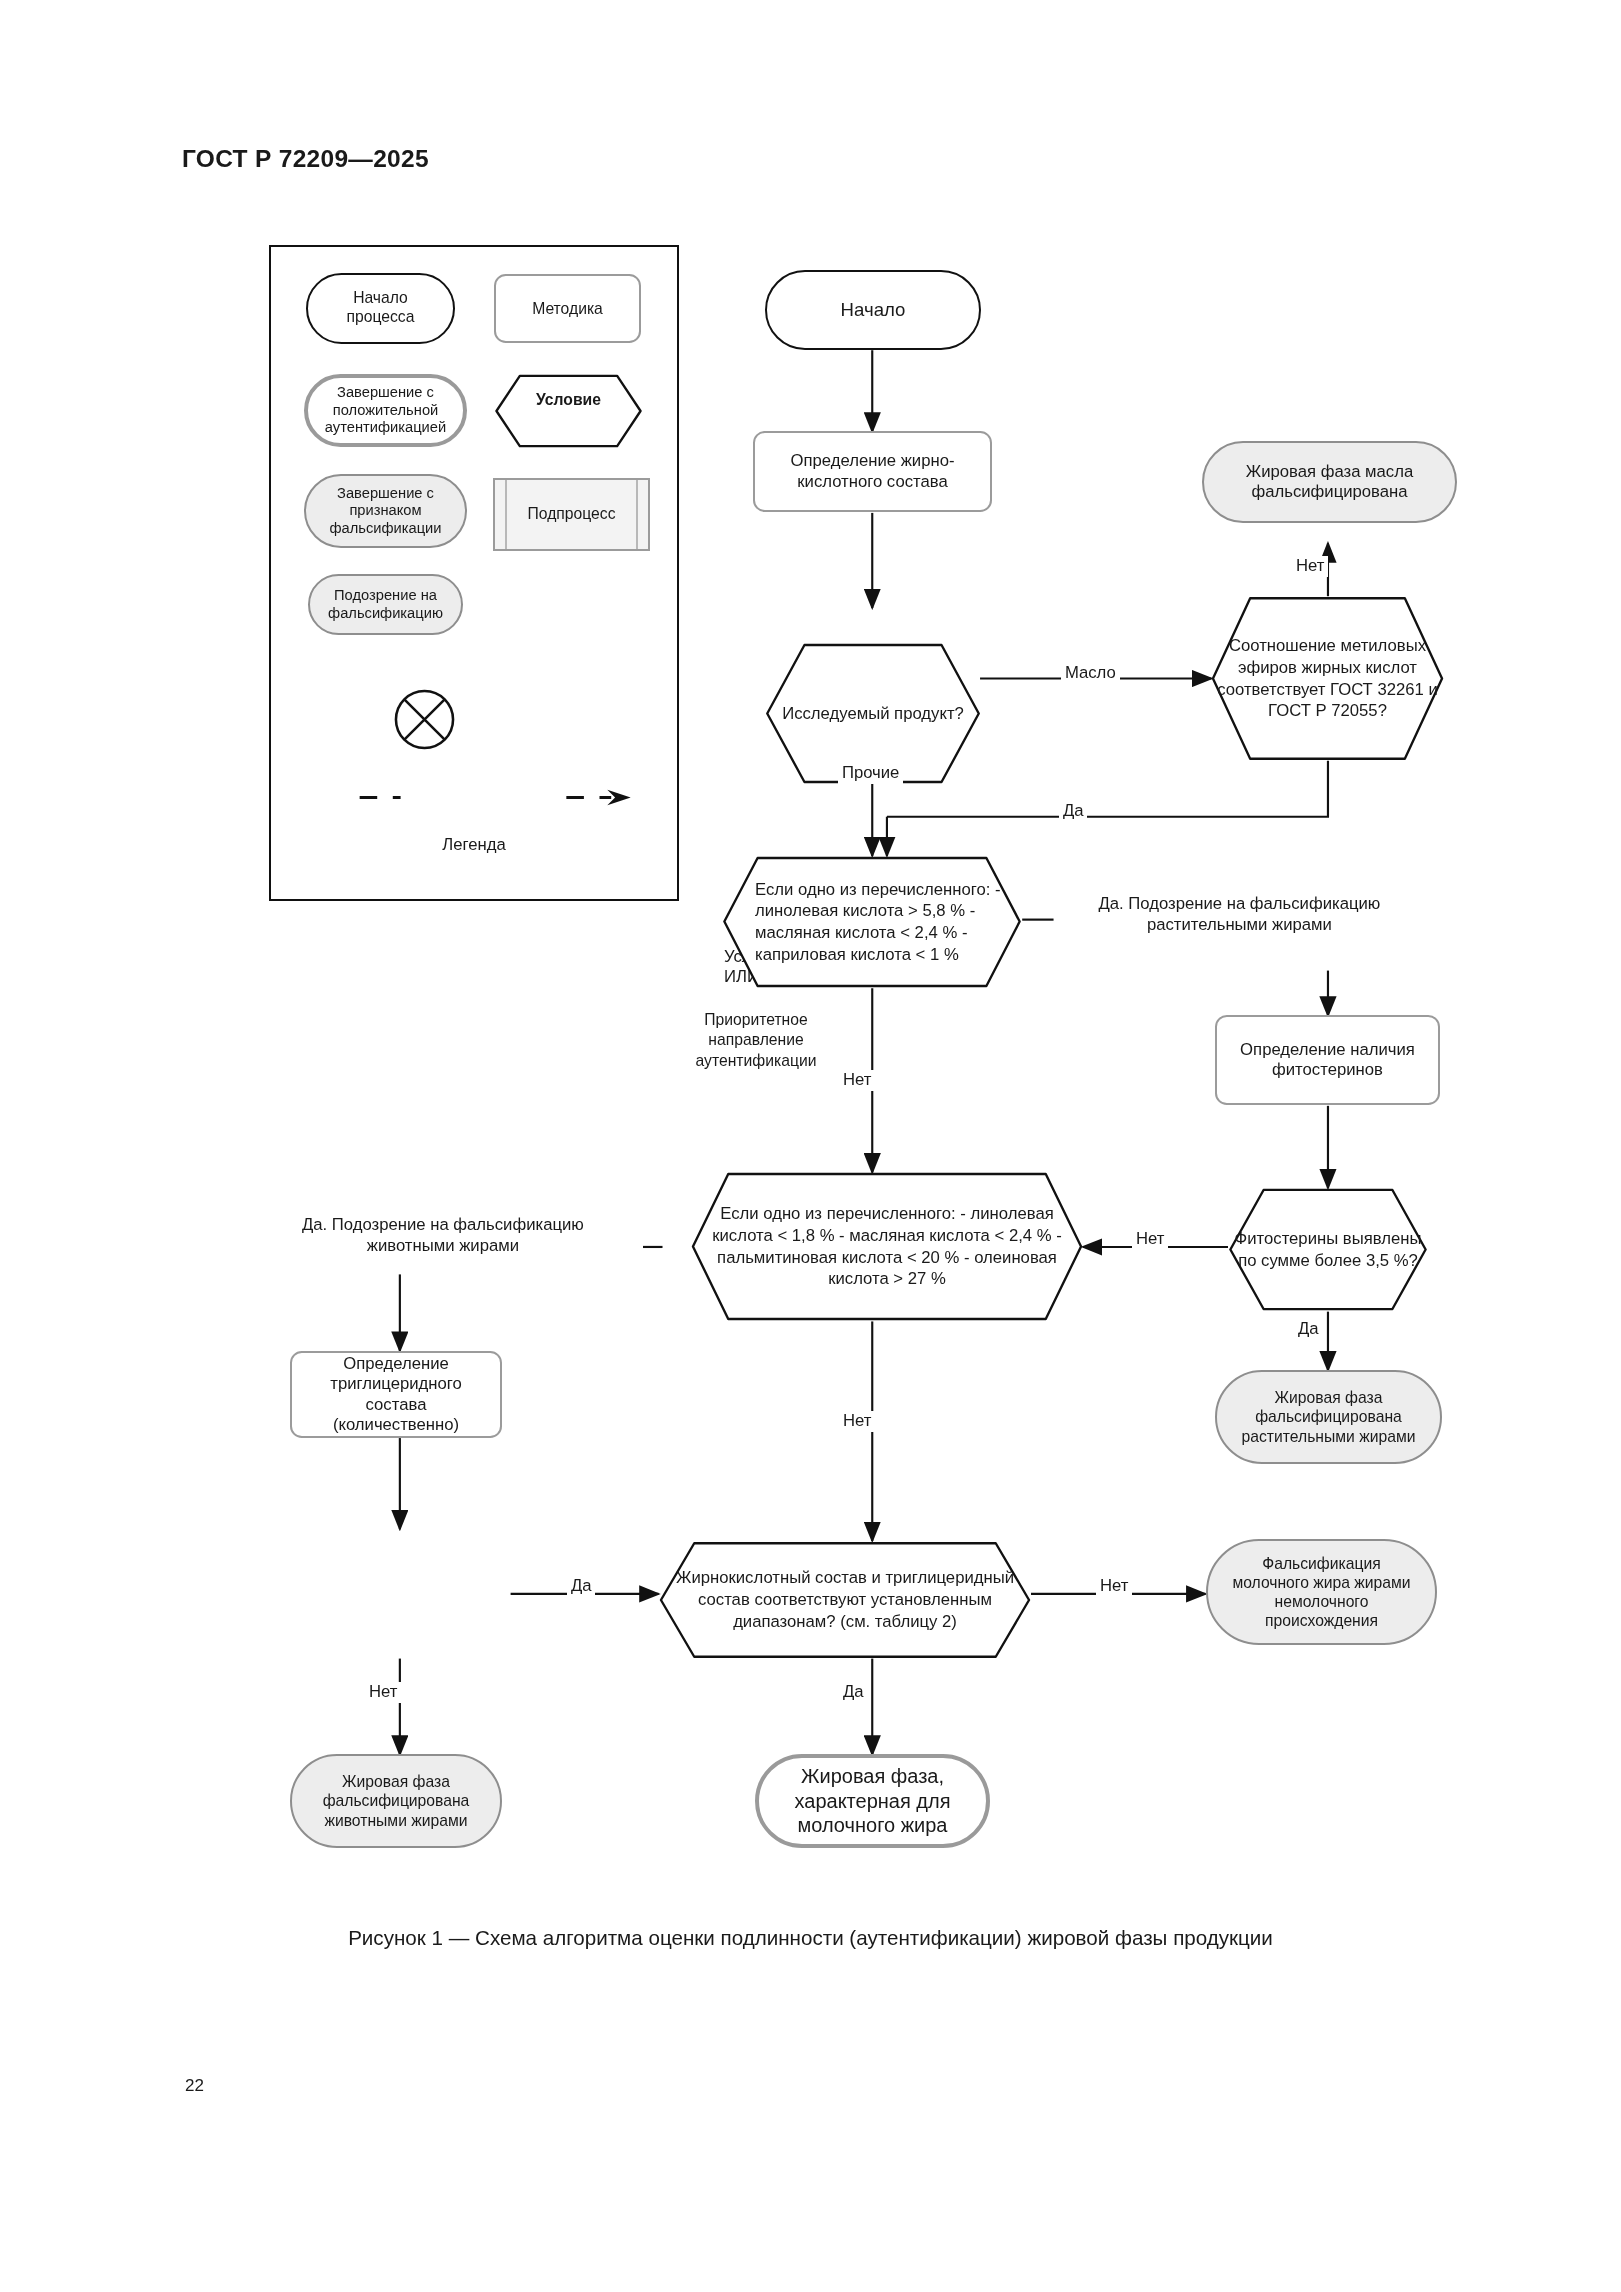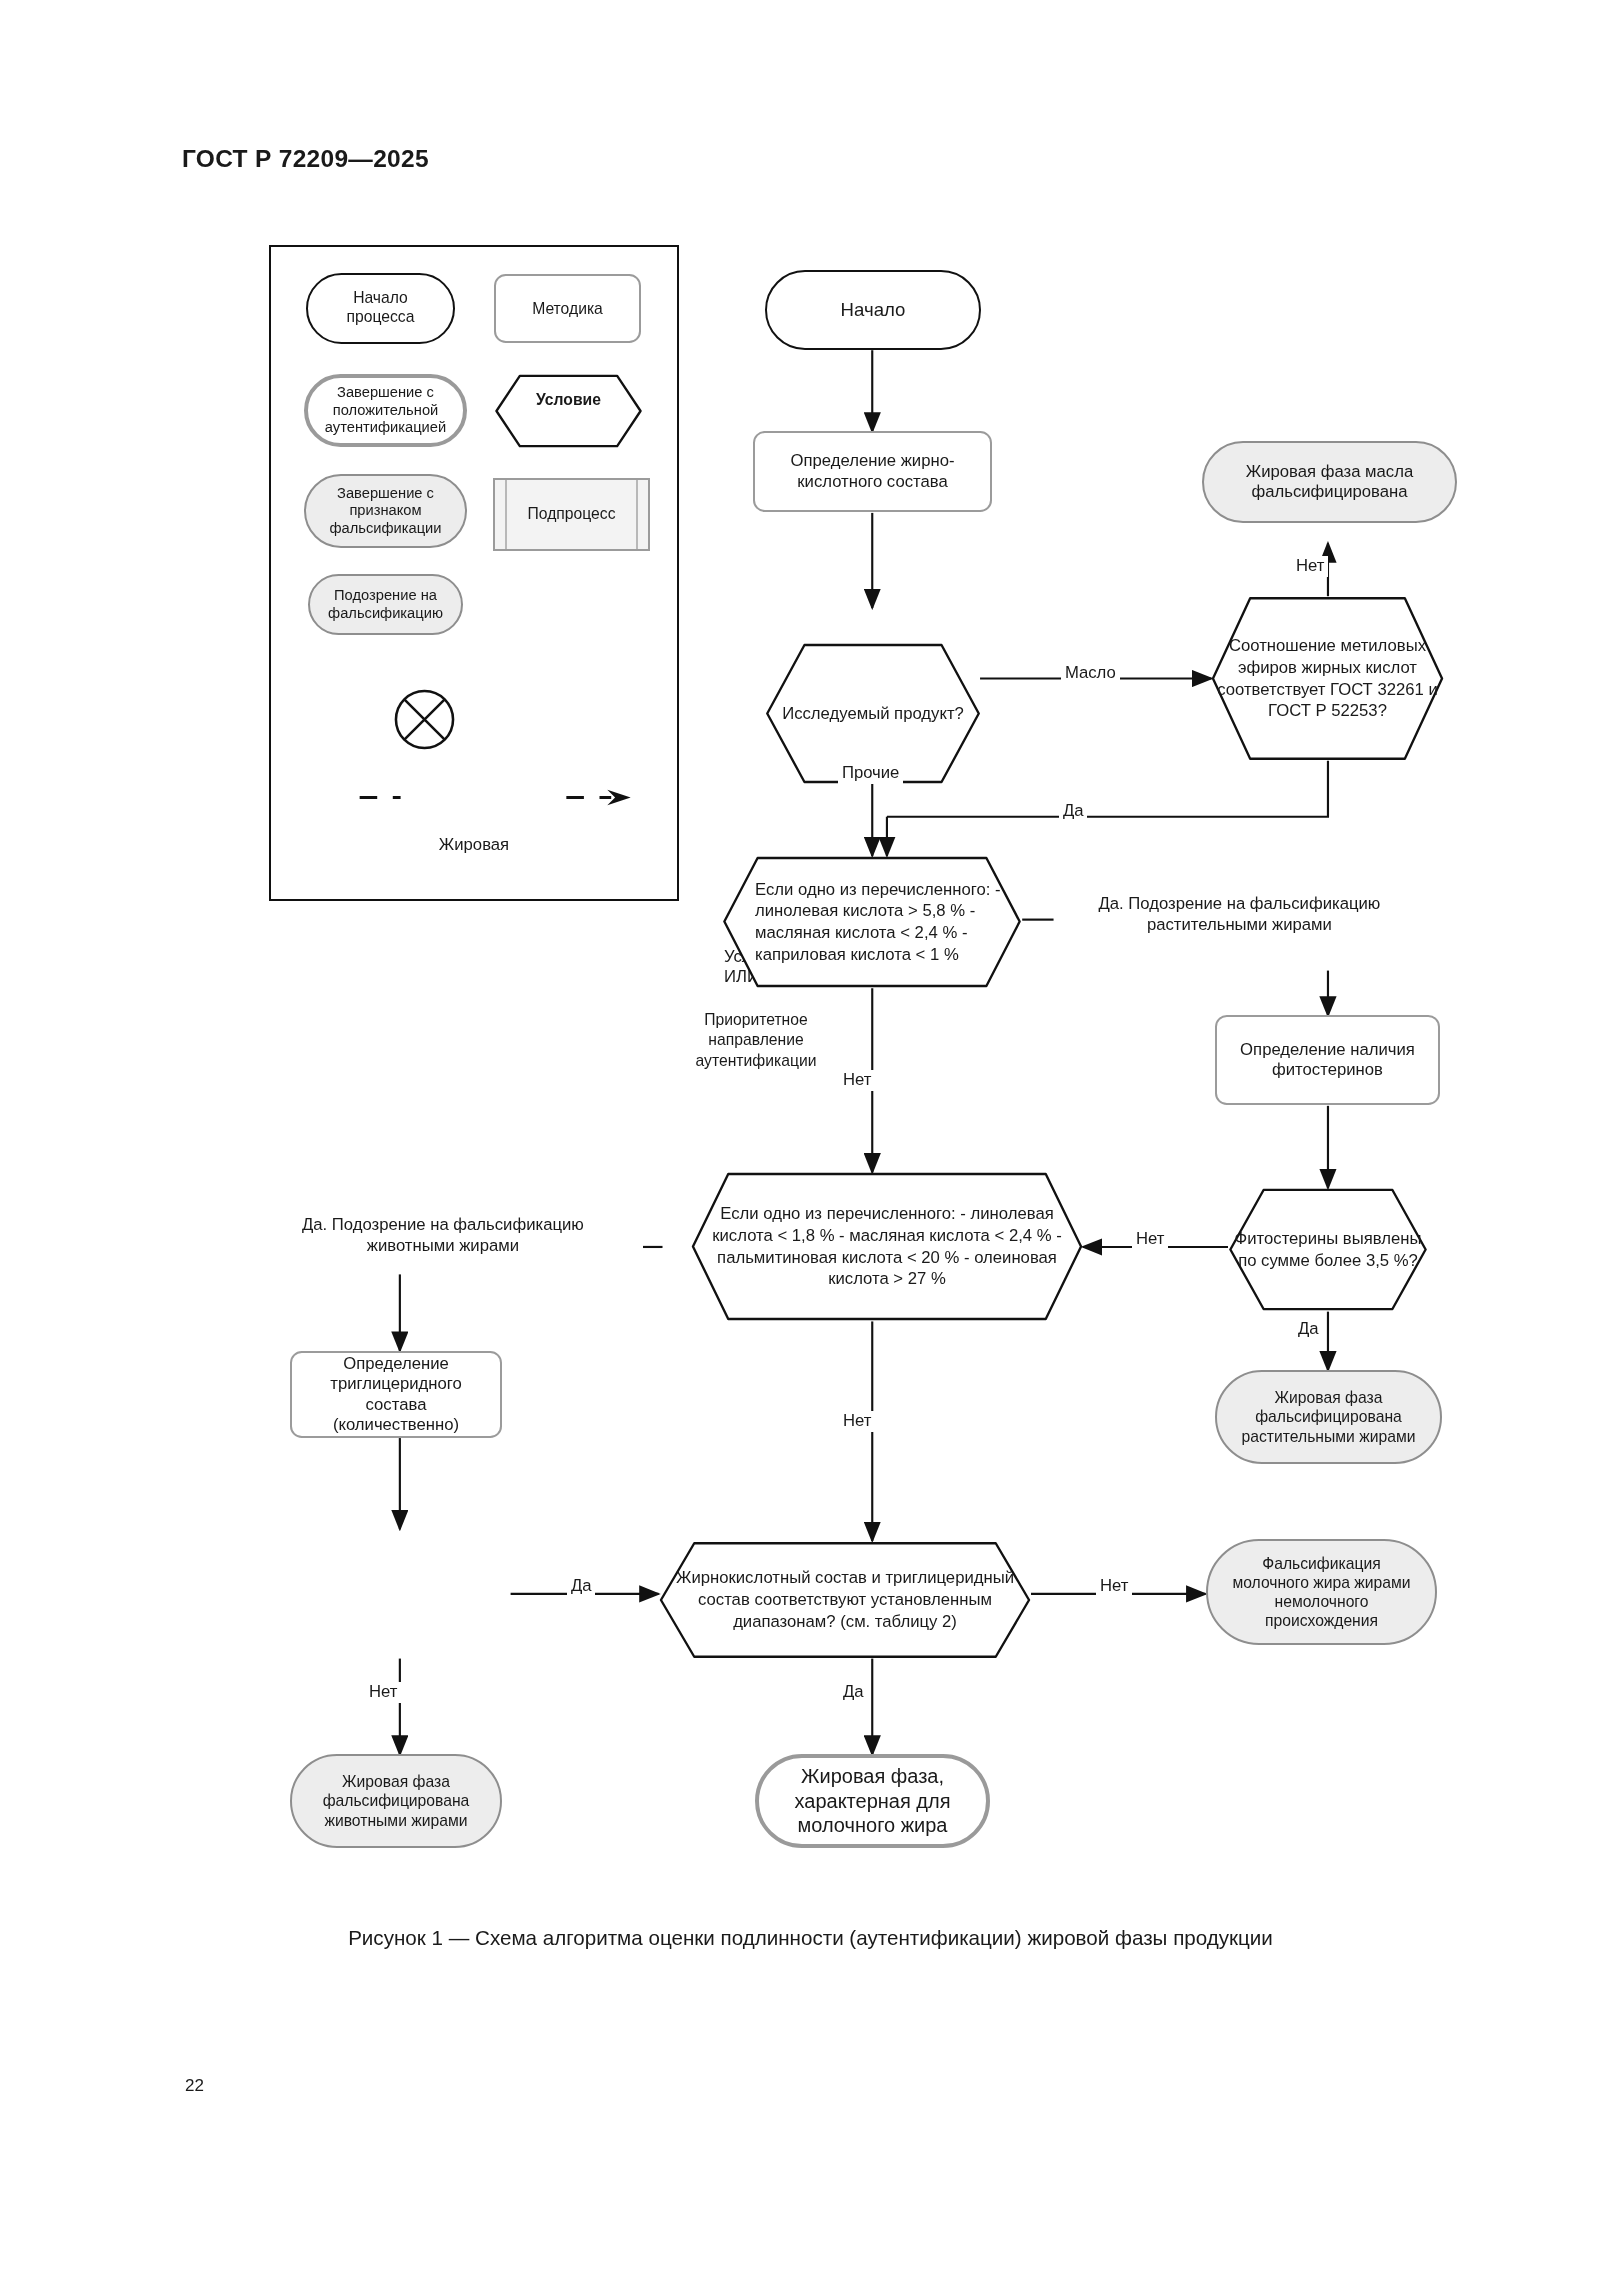--- a/index.html
+++ b/index.html
@@ -197,21 +197,21 @@
 
     <svg class="lg" style="left:84px;top:531px;" width="294" height="39" viewBox="0 0 300 40">
       <path d="M4,20 L46,20" stroke="#111" stroke-width="3.2" stroke-dasharray="18 16"></path>
       <path d="M216,20 L262,20" stroke="#111" stroke-width="3.2" stroke-dasharray="18 16"></path>
       <path d="M258,12 L282,20 L258,28 L266,20 Z" fill="#111"></path>
     </svg>
     <div id="legend-arrow-label">Приоритетное
 направление
 аутентификации</div>
 
-    <div id="legend-title">Жировая</div>
+    <div id="legend-title">Легенда</div>
   </div>
 
   <div class="node term-start" style="left:765px;top:270px;width:216px;height:80px;font-size:18.6px;">
     <span class="lines">Начало</span>
   </div>
 
   <div class="node proc" style="left:753px;top:431px;width:239px;height:81px;">
     <span class="lines">Определение жирно-
 кислотного состава</span>
   </div>
@@ -226,21 +226,21 @@
 
   <div class="hexwrap" style="left:1211px;top:596px;width:233px;height:165px;">
     <svg width="233" height="165" viewBox="0 0 238 168">
       <path d="M40,2 L198,2 L236,84 L198,166 L40,166 L2,84 Z" fill="#fff" stroke="#111" stroke-width="2.4" stroke-linejoin="round"></path>
     </svg>
     <div class="hextext">Соотношение
 метиловых эфиров
 жирных кислот
 соответствует
 ГОСТ 32261 и
-ГОСТ Р 52253?</div>
+ГОСТ Р 72055?</div>
   </div>
 
   <div class="node term-bad" style="left:1202px;top:441px;width:255px;height:82px;">
     <span class="lines">Жировая фаза масла
 фальсифицирована</span>
   </div>
 
   <div class="hexwrap" style="left:722px;top:856px;width:300px;height:132px;">
     <svg width="300" height="132" viewBox="0 0 306 135">
       <path d="M36,2 L270,2 L304,67 L270,133 L36,133 L2,67 Z" fill="#fff" stroke="#111" stroke-width="2.4" stroke-linejoin="round"></path>

